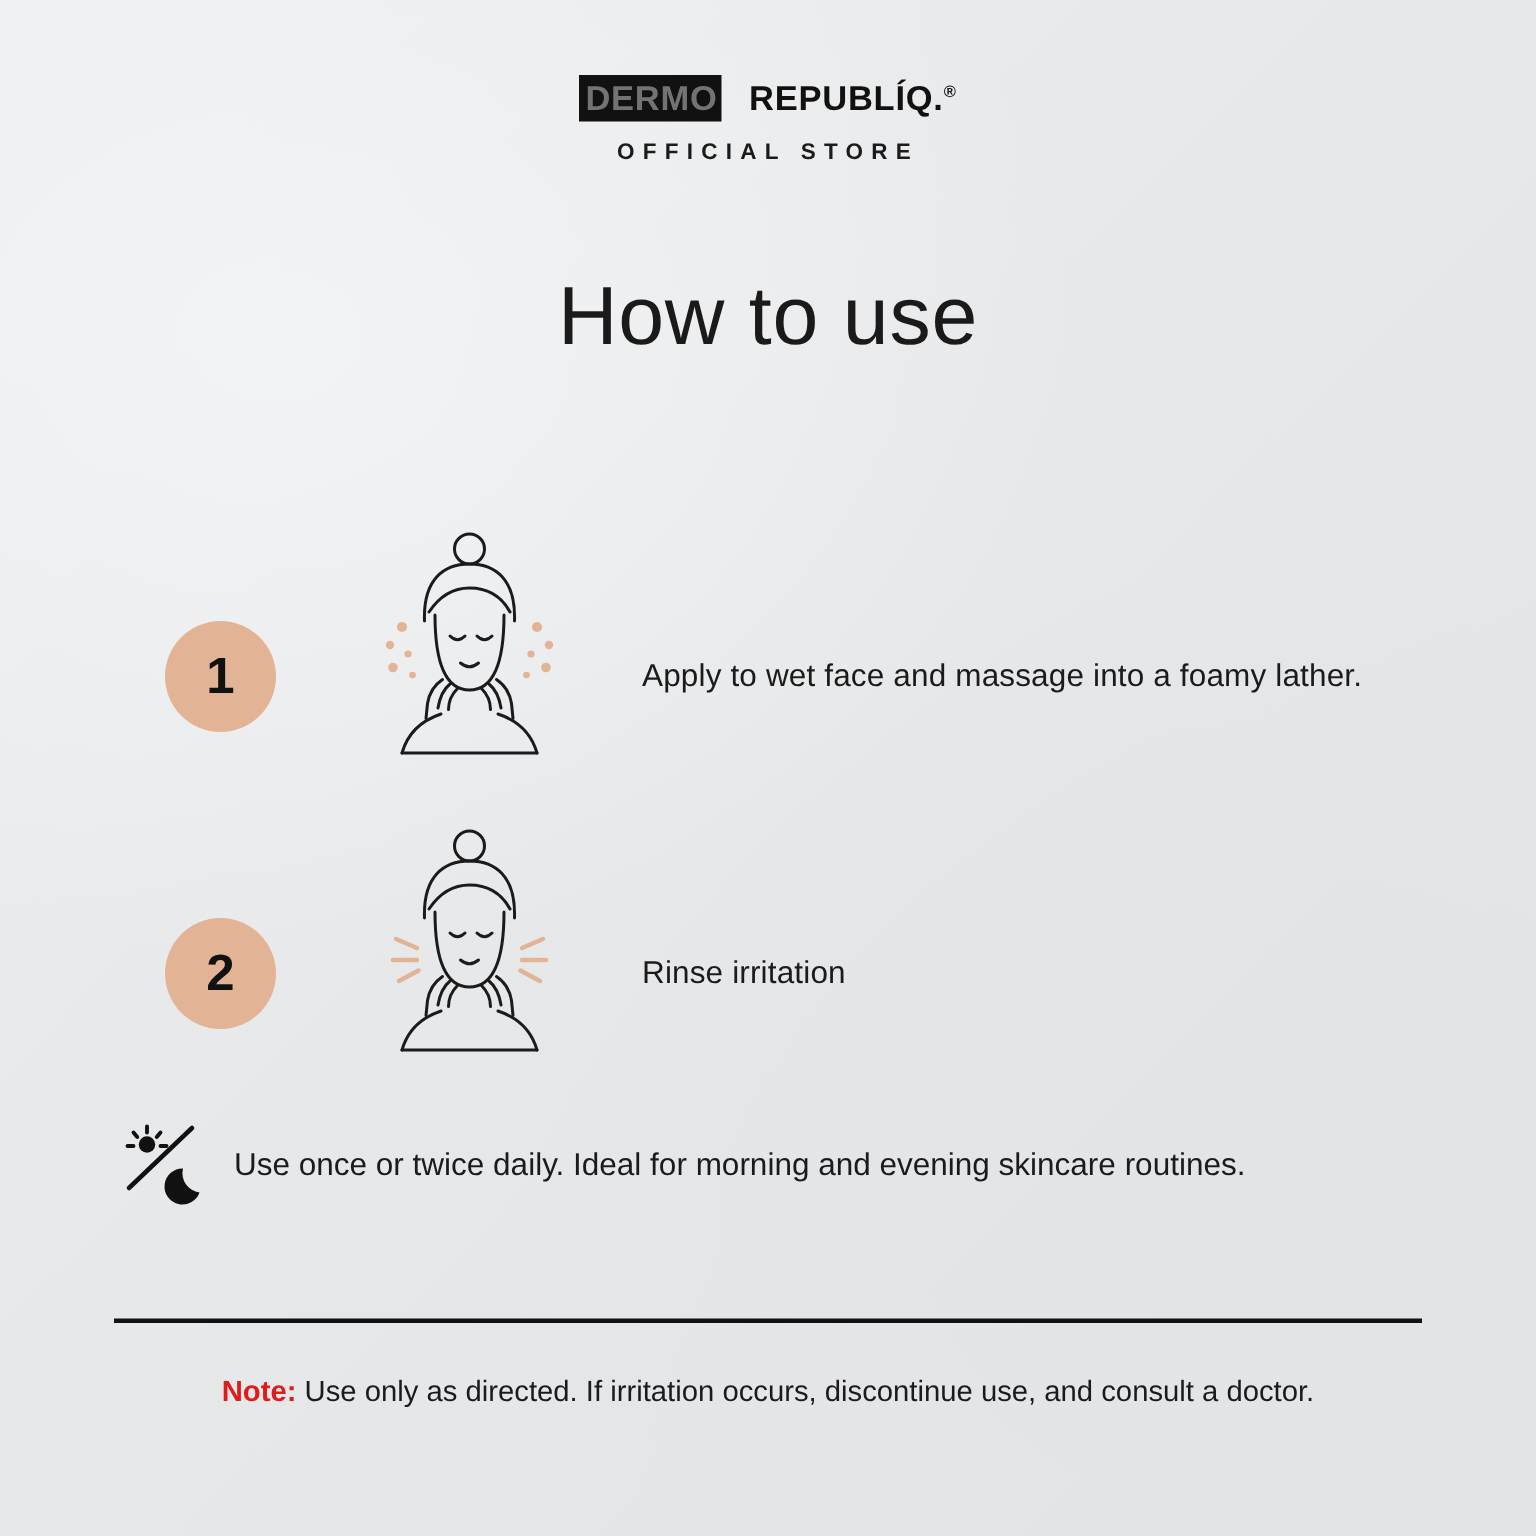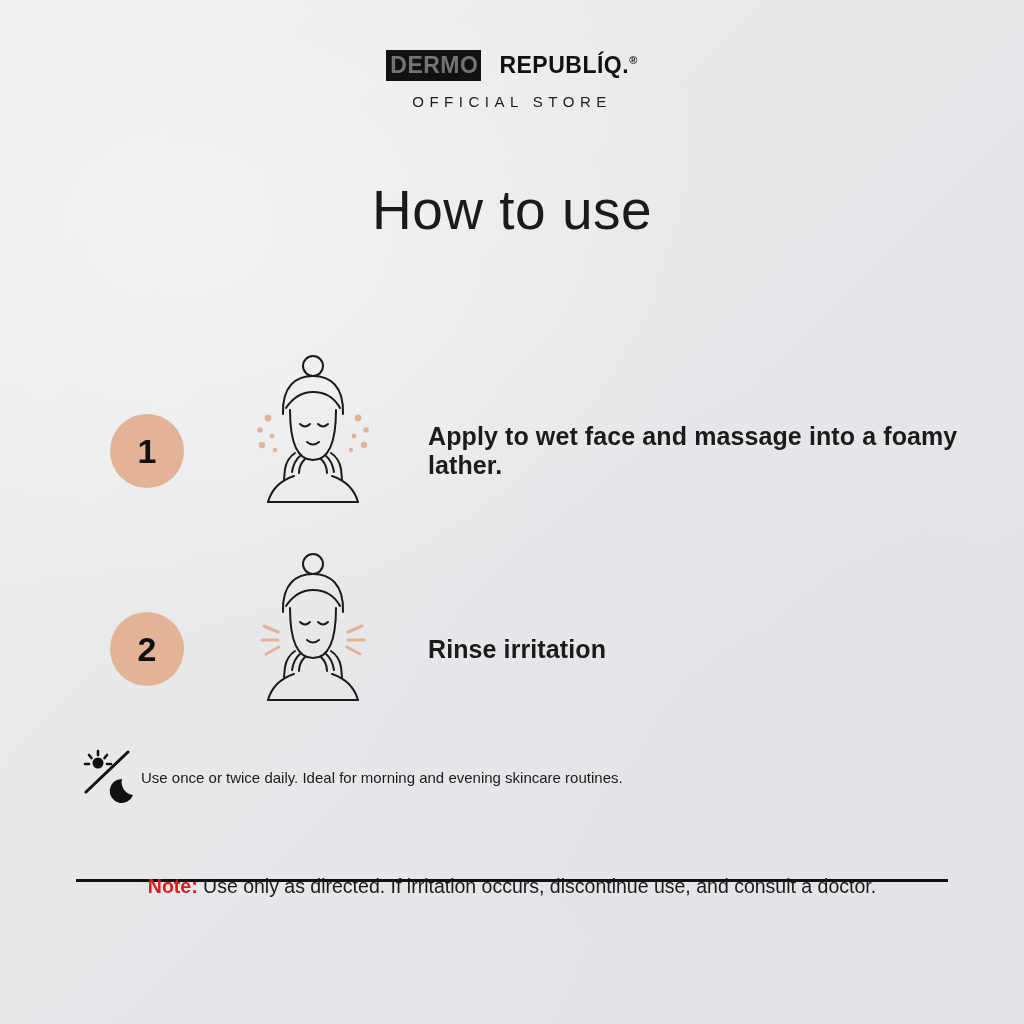--- a/index.html
+++ b/index.html
@@ -52,21 +52,21 @@
   .brand-logo .reg {
     font-size: 11px;
     vertical-align: super;
     font-weight: 700;
   }
   .brand-sub {
     margin-top: 14px;
     font-size: 15px;
     letter-spacing: 5.5px;
     color: #1b1b1b;
-    font-weight: 400;
+    font-weight: 700;
   }
 
   
   .title {
     position: absolute;
     top: 178px;
     width: 100%;
     text-align: center;
     font-size: 55px;
     font-weight: 300;
@@ -104,60 +104,60 @@
   .step-icon {
     position: absolute;
     left: 238px;
     top: 0;
     width: 150px;
     height: 180px;
   }
   .step-text {
     position: absolute;
     left: 428px;
-    font-size: 25px;
-    color: #1b1b1b;
-    font-weight: 700;
+    font-size: 21px;
+    color: #1b1b1b;
+    font-weight: 400;
     letter-spacing: 0.1px;
   }
 
   
   .frequency {
     position: absolute;
     top: 746px;
     left: 78px;
     right: 60px;
     display: flex;
     align-items: center;
   }
   .frequency-icon {
     width: 62px;
     height: 62px;
     flex: 0 0 62px;
   }
   .frequency-text {
-    font-size: 15px;
-    color: #1b1b1b;
-    margin-left: 1px;
+    font-size: 21px;
+    color: #1b1b1b;
+    margin-left: 16px;
   }
 
   
   .divider {
     position: absolute;
     top: 879px;
     left: 76px;
     width: 872px;
     height: 3px;
     background: #111;
   }
 
   
   .footer-note {
     position: absolute;
-    top: 872px;
+    top: 914px;
     left: 50px;
     width: 924px;
     text-align: center;
     font-size: 19.5px;
     line-height: 28px;
     color: #1b1b1b;
   }
   .footer-note .note-label {
     color: #e01b1b;
     font-weight: 700;

